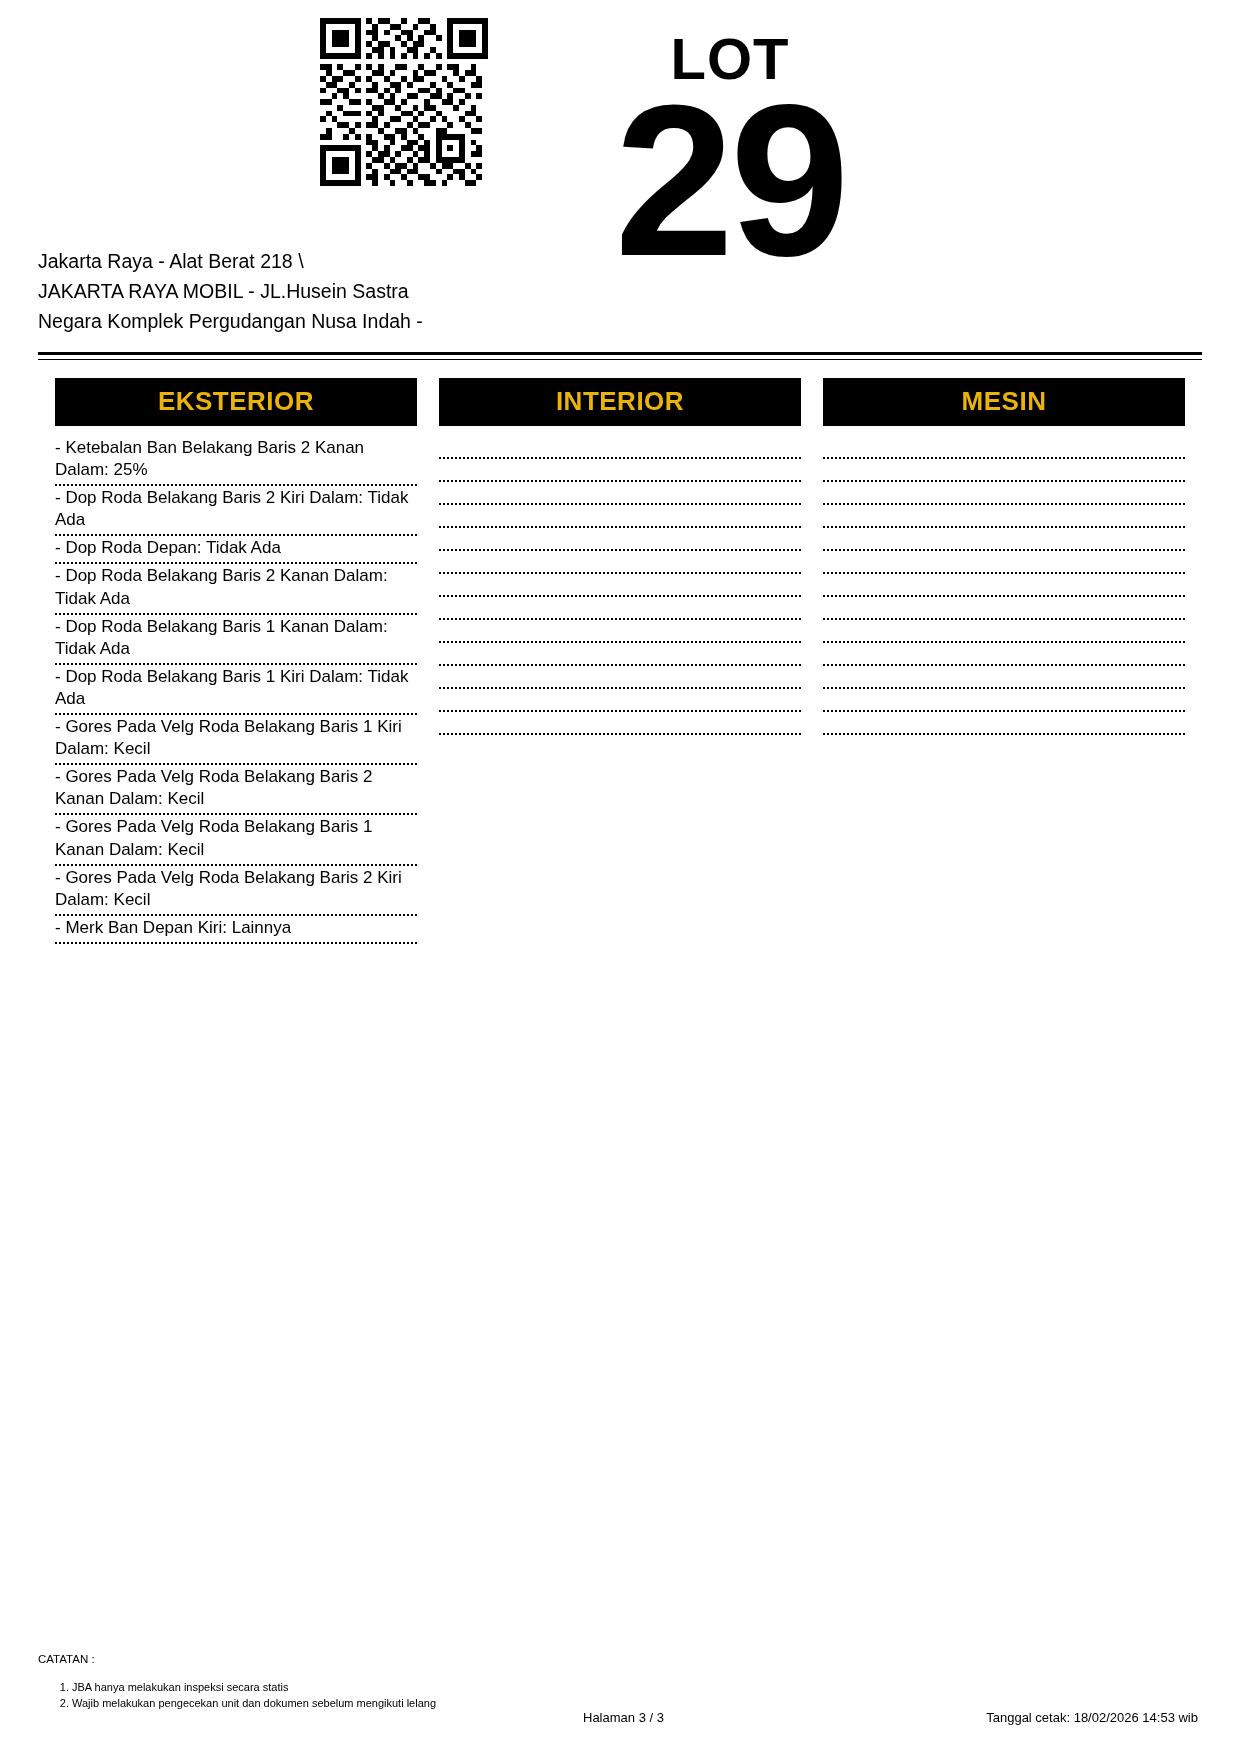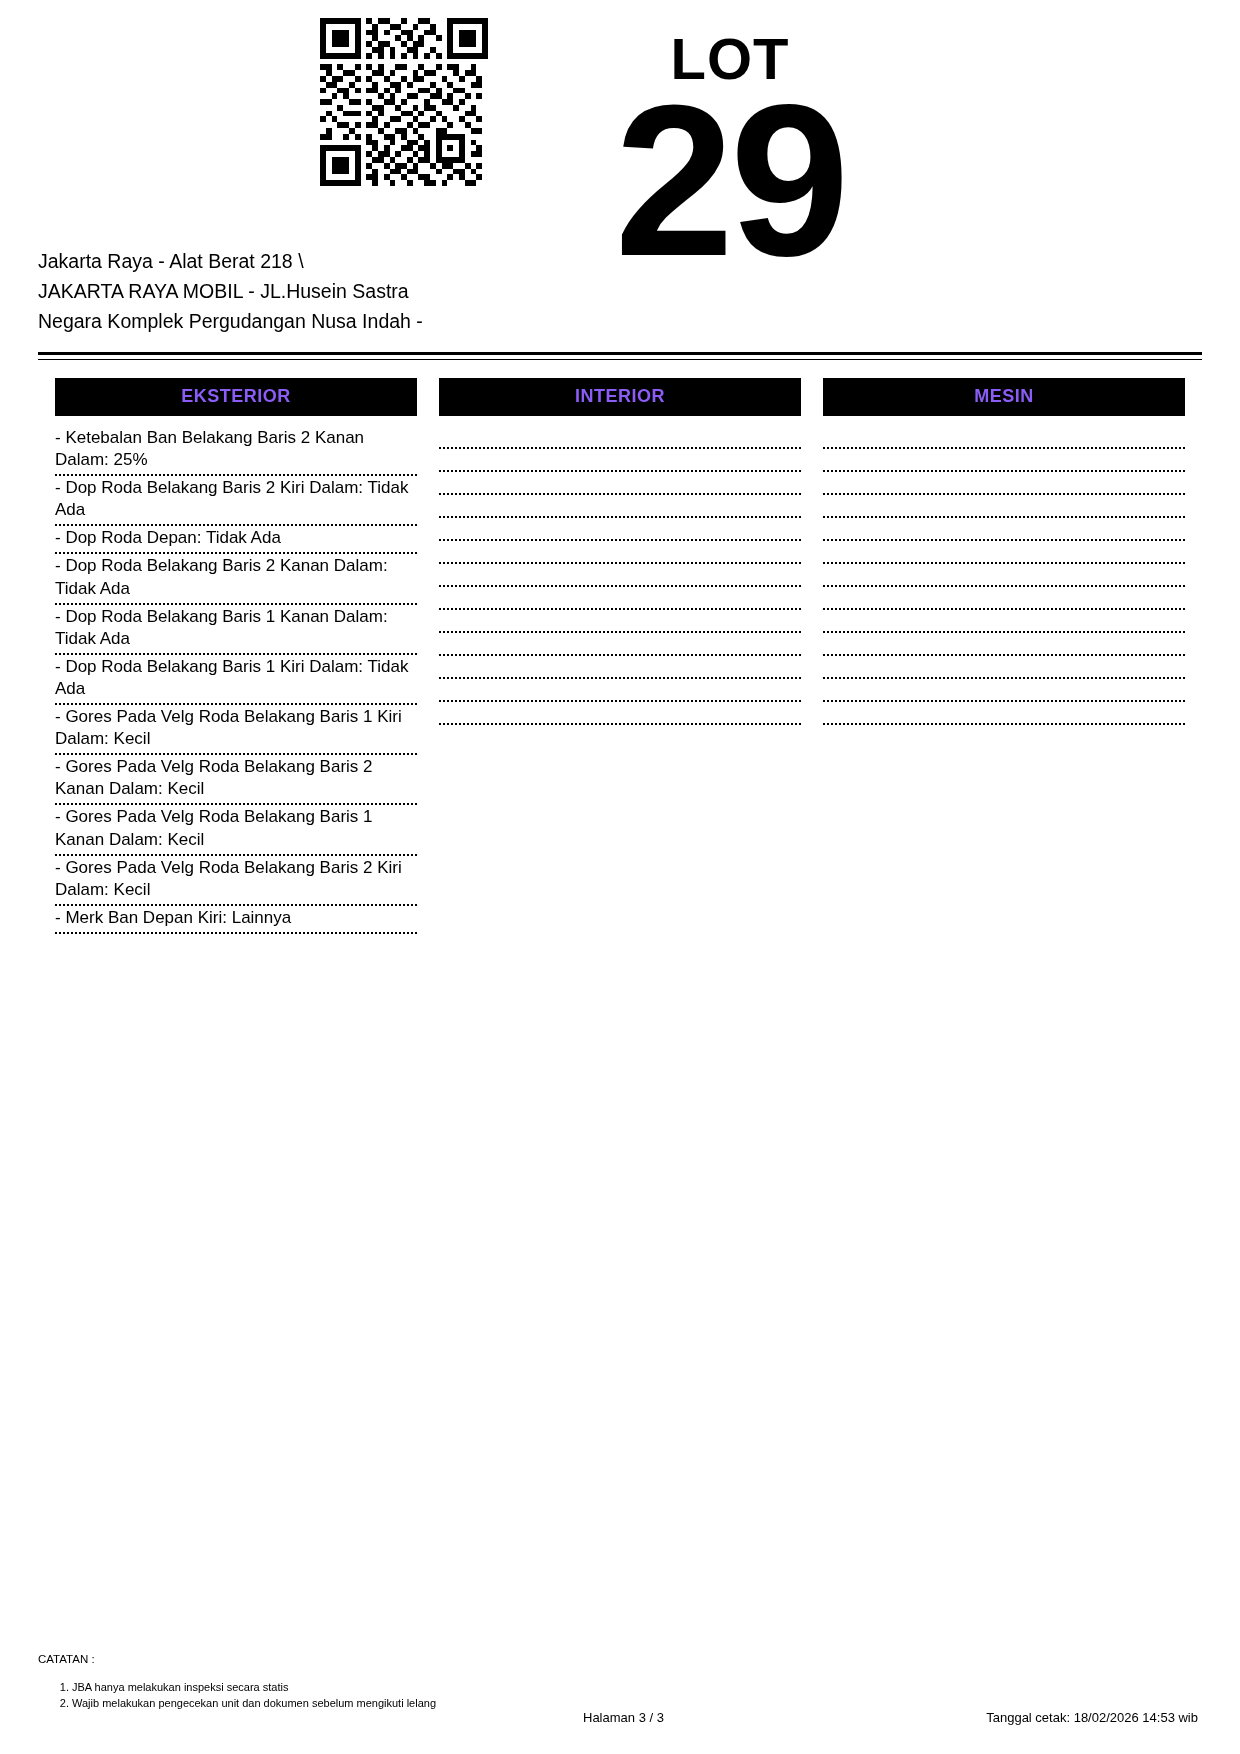--- a/index.html
+++ b/index.html
@@ -93,23 +93,23 @@
     top: 378px;
     width: 1130px;
     display: flex;
     gap: 22px;
   }
   .col {
     width: 362px;
   }
   .col-head {
     background: #000;
-    color: #8b5cf6;
+    color: #eab308;
     text-align: center;
-    font-size: 18px;
+    font-size: 26px;
     font-weight: bold;
     letter-spacing: 0.5px;
     padding: 8px 8px 9px;
   }
   .col-body {
     margin-top: 10px;
   }
   .entry {
     font-size: 17px;
     line-height: 1.30;

